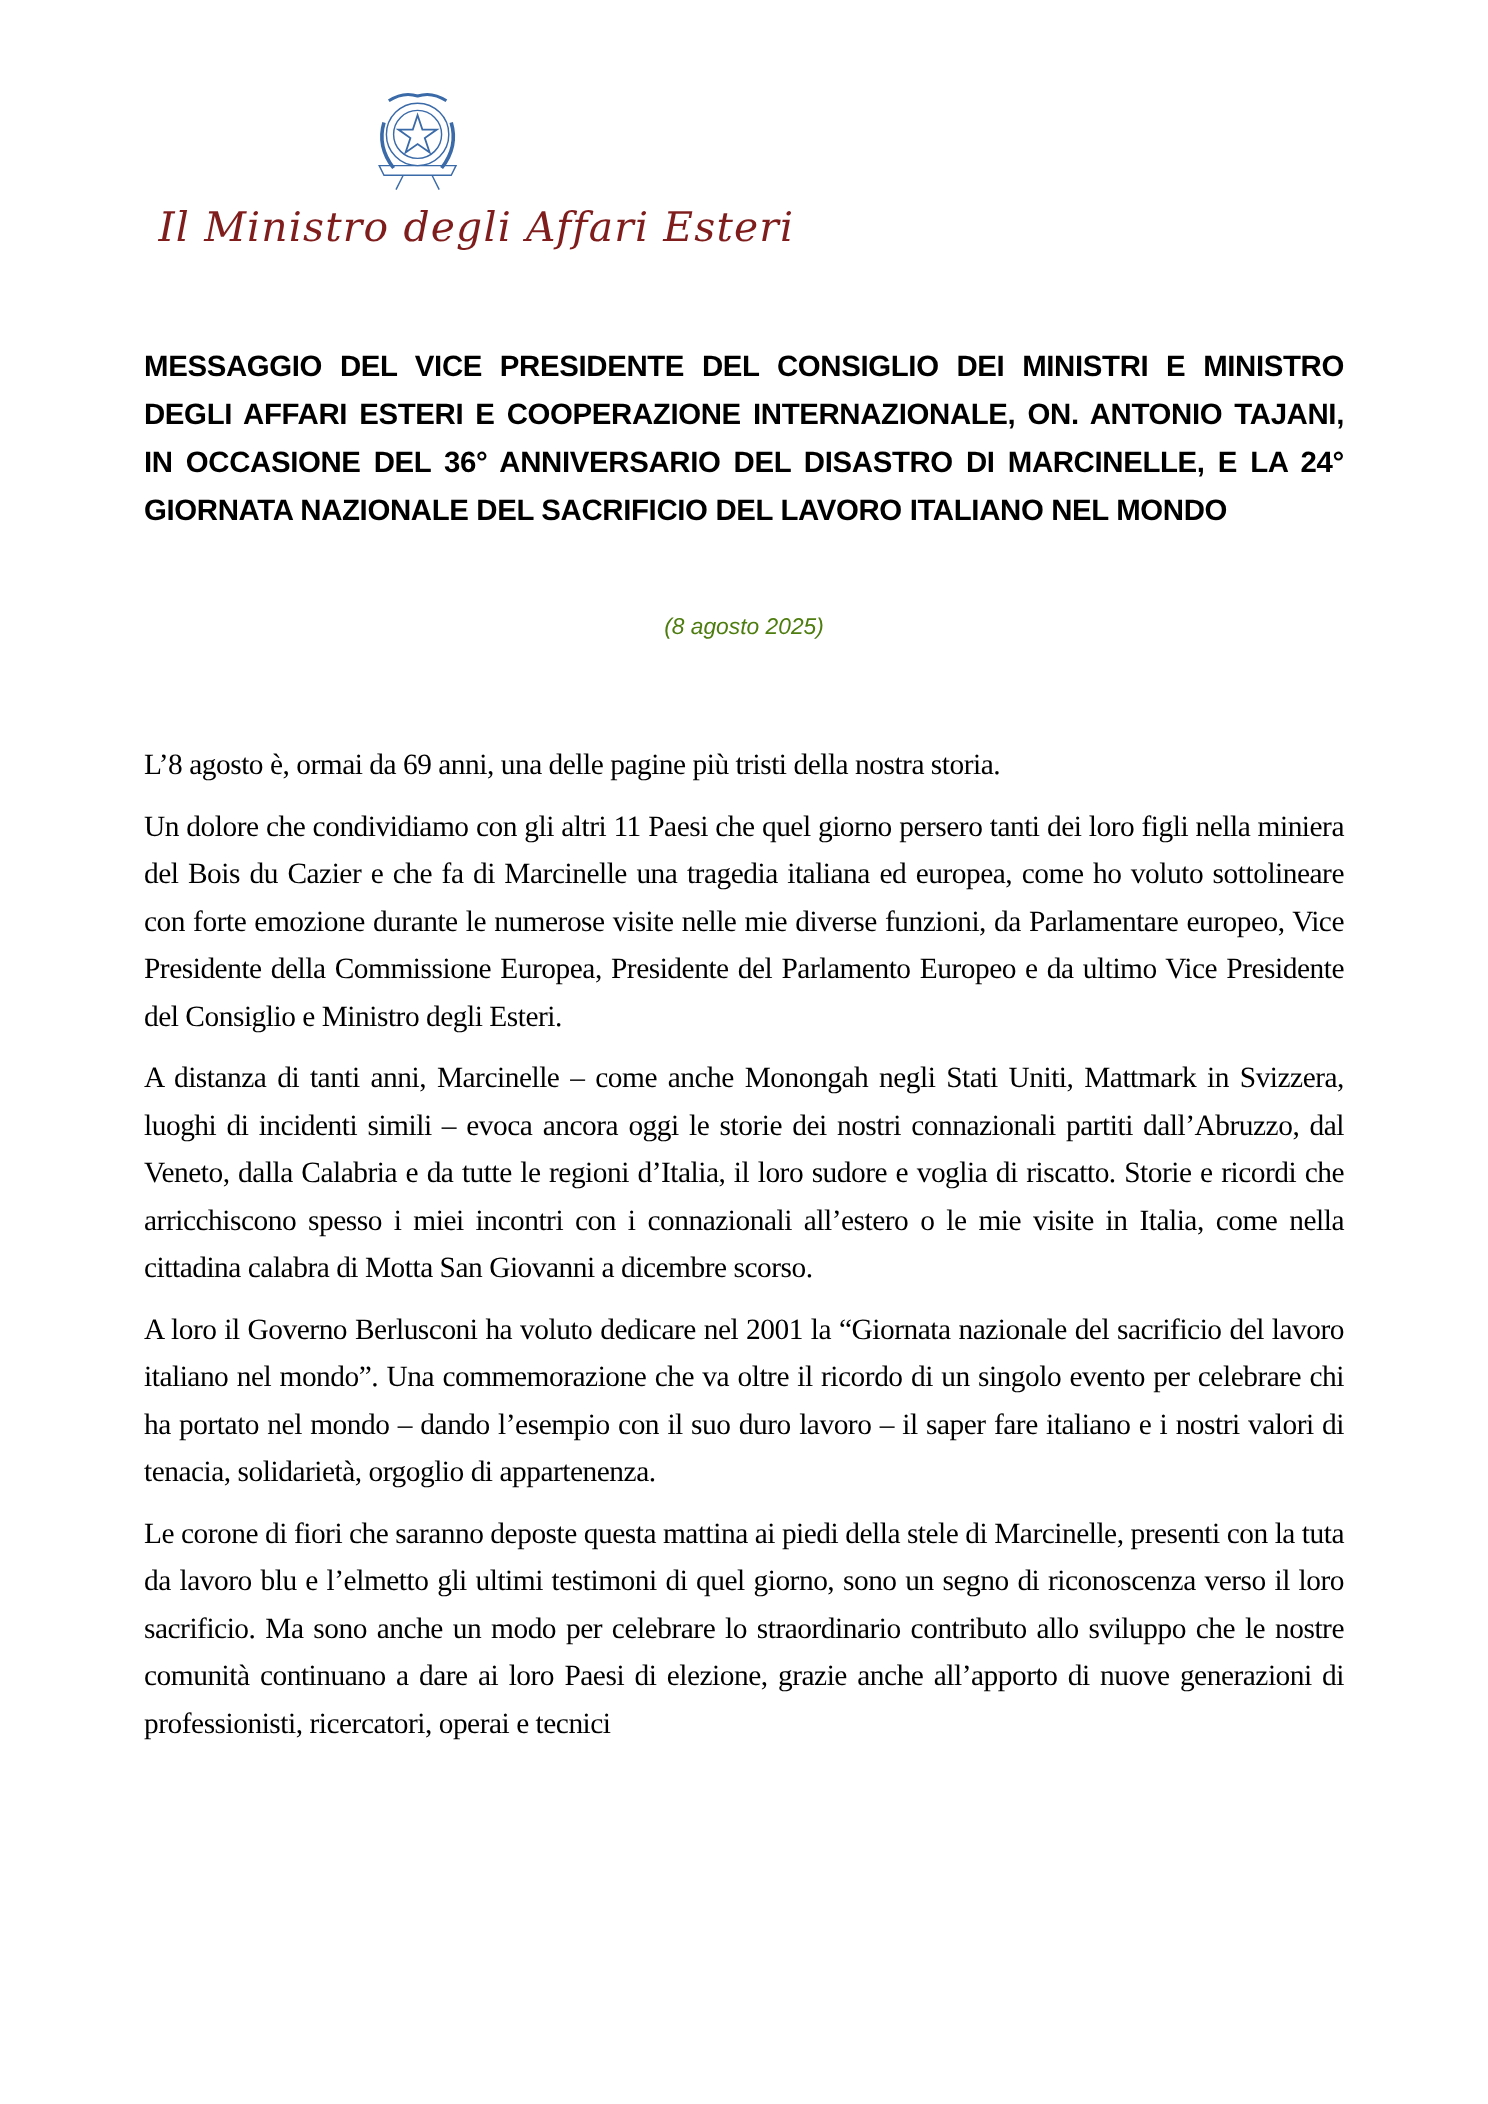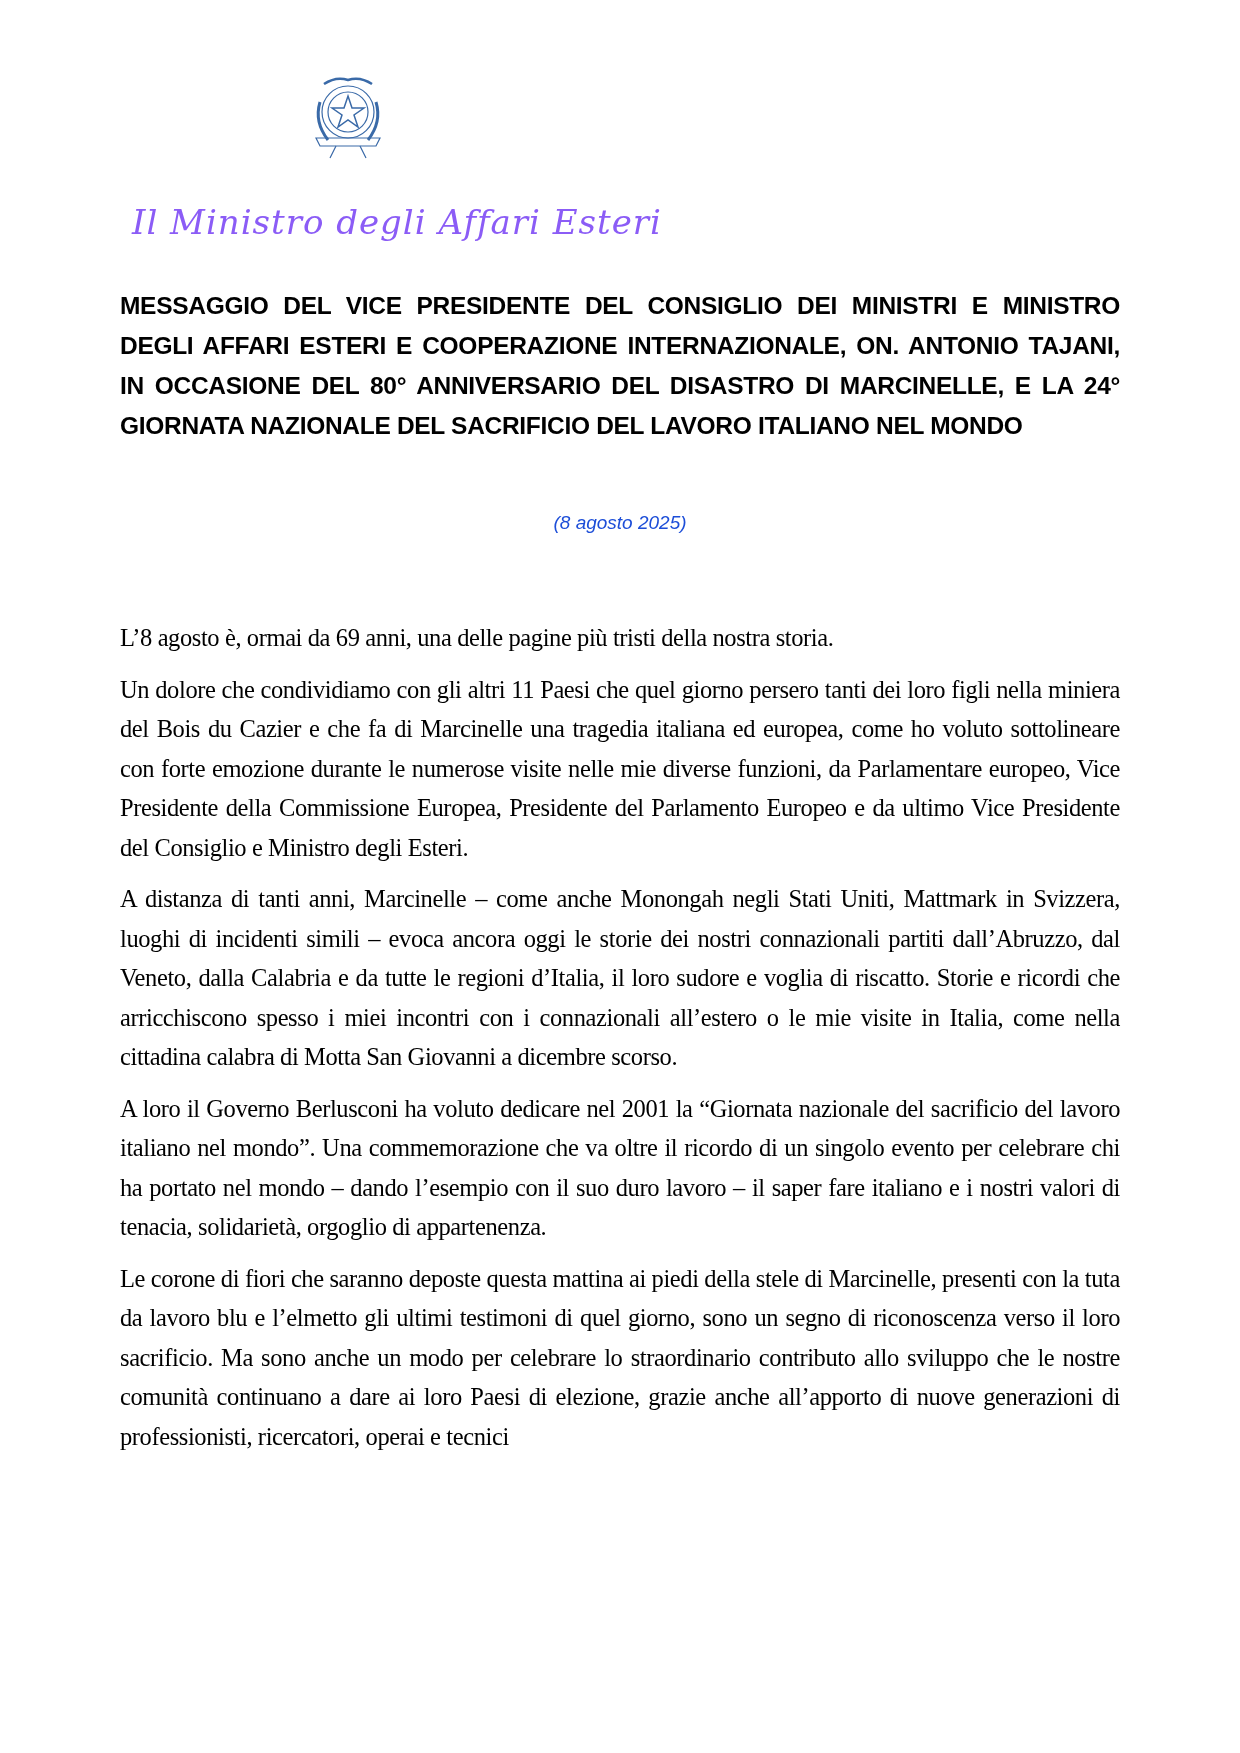--- a/index.html
+++ b/index.html
@@ -3,35 +3,35 @@
 <meta charset="utf-8">
 <style>
   html, body { margin: 0; padding: 0; background: #ffffff; }
   body { width: 1240px; height: 1753px; position: relative; overflow: hidden; }
   .page { position: absolute; left: 0; top: 0; width: 1240px; height: 1753px; background: #ffffff; }
 
   .letterhead { position: absolute; left: 110px; top: 70px; width: 480px; height: 190px; }
   .emblem { position: absolute; left: 196px; top: 2px; width: 84px; height: 90px; }
   .ministry-line1, .ministry-line2 {
     position: absolute; font-family: "DejaVu Serif", serif; font-style: italic;
-    color: #8b5cf6; white-space: nowrap; letter-spacing: 1px; margin-top: 32px;
+    color: #7f1d1d; white-space: nowrap; letter-spacing: 1px;
   }
   .ministry-line1 { left: 22px; top: 100px; font-size: 34px; }
   .ministry-line2 { left: 0px; top: 146px; font-size: 34px; }
 
   .title {
     position: absolute; left: 120px; top: 286px; width: 1000px;
     font-family: "Liberation Sans", sans-serif; font-weight: bold;
     font-size: 24.5px; line-height: 40px; color: #000;
     text-align: justify; text-align-last: left; letter-spacing: -0.3px;
   }
   .date {
     position: absolute; left: 0; width: 1240px; top: 512px;
     text-align: center; font-family: "Liberation Sans", sans-serif;
-    font-style: italic; font-size: 19px; color: #1d4ed8;
+    font-style: italic; font-size: 19px; color: #4d7c0f;
   }
 
   .body-text {
     position: absolute; left: 120px; top: 618px; width: 1000px;
     font-family: Liberation Serif, serif; font-size: 24.5px;
     line-height: 39.5px; color: #000; letter-spacing: -0.4px;
   }
   .body-text p { margin: 0 0 12px 0; text-align: justify; }
 </style>
 </head>
@@ -48,21 +48,21 @@
         <path d="M70 30 Q76 50 62 68" stroke-width="3"></path>
         <path d="M18 12 Q30 4 42 8 Q54 4 66 12" stroke-width="2.5"></path>
         <polygon points="42,24 46,36 58,36 48,43 52,55 42,48 32,55 36,43 26,36 38,36" stroke-width="1.5"></polygon>
         <path d="M10 66 L74 66 L70 74 L14 74 Z"></path>
         <path d="M30 74 L24 86 M54 74 L60 86"></path>
       </g>
     </svg>
     <div class="ministry-line1">Il Ministro degli Affari Esteri</div>
   </div>
 
-  <div class="title">MESSAGGIO DEL VICE PRESIDENTE DEL CONSIGLIO DEI MINISTRI E MINISTRO DEGLI AFFARI ESTERI E COOPERAZIONE INTERNAZIONALE, ON. ANTONIO TAJANI, IN OCCASIONE DEL 80° ANNIVERSARIO DEL DISASTRO DI MARCINELLE, E LA 24° GIORNATA NAZIONALE DEL SACRIFICIO DEL LAVORO ITALIANO NEL MONDO</div>
+  <div class="title">MESSAGGIO DEL VICE PRESIDENTE DEL CONSIGLIO DEI MINISTRI E MINISTRO DEGLI AFFARI ESTERI E COOPERAZIONE INTERNAZIONALE, ON. ANTONIO TAJANI, IN OCCASIONE DEL 36° ANNIVERSARIO DEL DISASTRO DI MARCINELLE, E LA 24° GIORNATA NAZIONALE DEL SACRIFICIO DEL LAVORO ITALIANO NEL MONDO</div>
   <div class="date">(8 agosto 2025)</div>
 
   <div class="body-text">
     <p>L’8 agosto è, ormai da 69 anni, una delle pagine più tristi della nostra storia.</p>
     <p>Un dolore che condividiamo con gli altri 11 Paesi che quel giorno persero tanti dei loro figli nella miniera del Bois du Cazier e che fa di Marcinelle una tragedia italiana ed europea, come ho voluto sottolineare con forte emozione durante le numerose visite nelle mie diverse funzioni, da Parlamentare europeo, Vice Presidente della Commissione Europea, Presidente del Parlamento Europeo e da ultimo Vice Presidente del Consiglio e Ministro degli Esteri.</p>
     <p>A distanza di tanti anni, Marcinelle – come anche Monongah negli Stati Uniti, Mattmark in Svizzera, luoghi di incidenti simili – evoca ancora oggi le storie dei nostri connazionali partiti dall’Abruzzo, dal Veneto, dalla Calabria e da tutte le regioni d’Italia, il loro sudore e voglia di riscatto. Storie e ricordi che arricchiscono spesso i miei incontri con i connazionali all’estero o le mie visite in Italia, come nella cittadina calabra di Motta San Giovanni a dicembre scorso.</p>
     <p>A loro il Governo Berlusconi ha voluto dedicare nel 2001 la “Giornata nazionale del sacrificio del lavoro italiano nel mondo”. Una commemorazione che va oltre il ricordo di un singolo evento per celebrare chi ha portato nel mondo – dando l’esempio con il suo duro lavoro – il saper fare italiano e i nostri valori di tenacia, solidarietà, orgoglio di appartenenza.</p>
     <p>Le corone di fiori che saranno deposte questa mattina ai piedi della stele di Marcinelle, presenti con la tuta da lavoro blu e l’elmetto gli ultimi testimoni di quel giorno, sono un segno di riconoscenza verso il loro sacrificio. Ma sono anche un modo per celebrare lo straordinario contributo allo sviluppo che le nostre comunità continuano a dare ai loro Paesi di elezione, grazie anche all’apporto di nuove generazioni di professionisti, ricercatori, operai e tecnici</p>
   </div>
 

